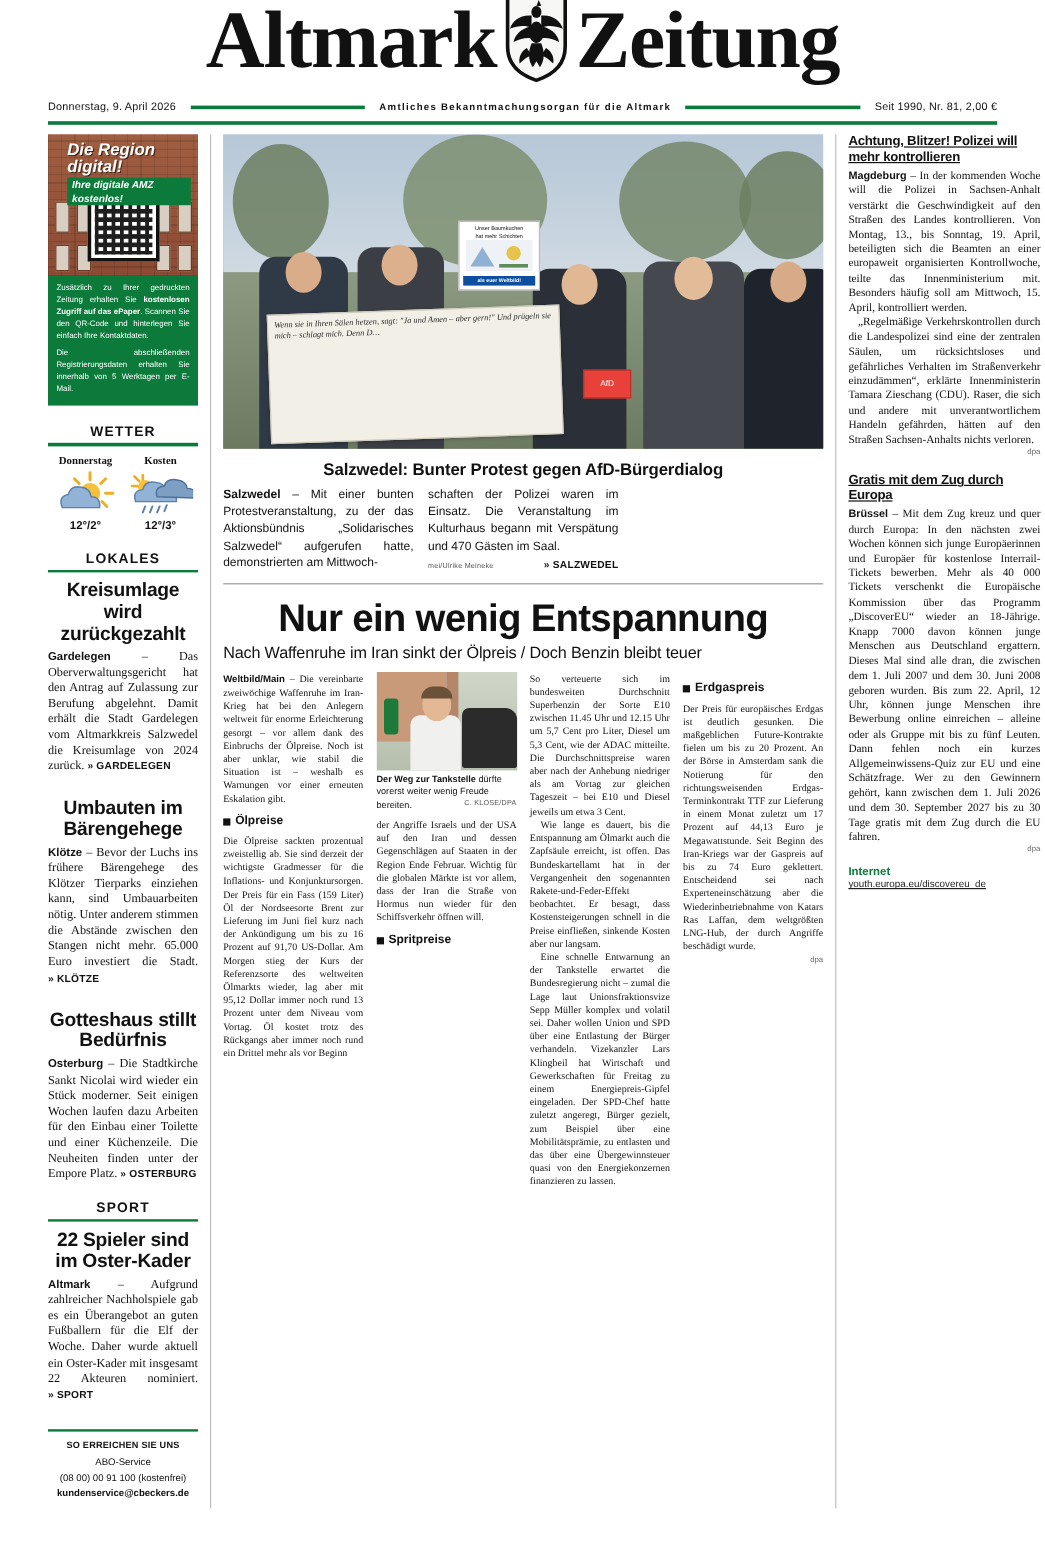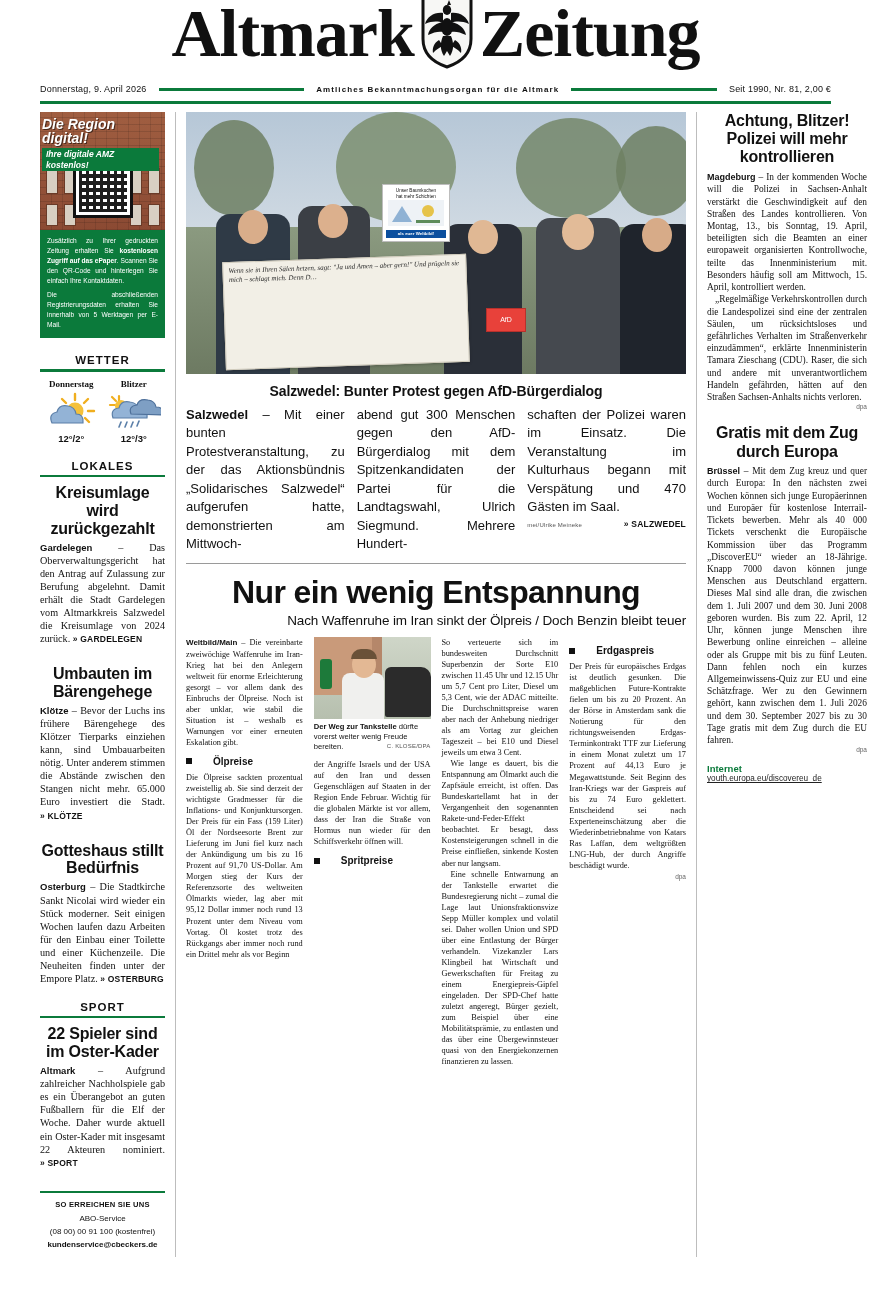--- a/index.html
+++ b/index.html
@@ -73,21 +73,21 @@
     position: absolute; inset: 0;
     background:
       repeating-linear-gradient(0deg, rgba(0,0,0,.12) 0 1px, transparent 1px 7px),
       repeating-linear-gradient(90deg, rgba(0,0,0,.1) 0 1px, transparent 1px 11px),
       linear-gradient(#a05e41, #8b4a33);
   }
   .promo-win {
     position: absolute; background: #d8cfc2; border: 1px solid #6a3a27;
   }
   .promo-band {
-    position: absolute; left: 0; right: 0; top: 0; padding: 5px 6px 6px 2px;
+    position: absolute; left: 0; right: 0; top: 0; padding: 5px 6px 6px 16px;
   }
   .promo-t1 {
     font-family: "Liberation Sans", sans-serif; font-weight: bold; font-style: italic;
     color: #fff; font-size: 14px; text-shadow: 1px 1px 0 rgba(0,0,0,.55); line-height: 1;
   }
   .promo-t2 {
     display: inline-block; margin-top: 3px;
     background: #0b7a3b; color: #fff;
     font-family: "Liberation Sans", sans-serif; font-weight: bold; font-style: italic;
     font-size: 8.5px; padding: 1px 4px; line-height: 1.25;
@@ -183,77 +183,77 @@
     font-family:"Liberation Sans",sans-serif; font-size:4.6px; text-align:center; line-height:1.3;
   }
   .lp-placard .pb { background:#0b4f9e; color:#fff; font-weight:bold; font-size:4.4px; padding:1px 0; margin-top:2px; }
 
   .cap-h {
     font-family: "Liberation Sans", sans-serif; font-weight: bold; font-size: 14px;
     text-align: center; margin: 9px 0 7px 0; letter-spacing: -.1px;
   }
   .cap-cols { display: grid; grid-template-columns: 1fr 1fr 1fr; gap: 12px; }
   .cap-txt {
-    font-family: "Liberation Sans", sans-serif; font-size: 13px; line-height: 1.42;
+    font-family: "Liberation Sans", sans-serif; font-size: 10px; line-height: 1.42;
     text-align: justify; hyphens: auto;
   }
   .cap-txt .loc { font-weight: bold; }
   .cap-credit {
     display:flex; justify-content:space-between; align-items:baseline; margin-top:2px;
   }
   .credit-small {
     font-family:"Liberation Sans",sans-serif; font-size:6px; color:#555; letter-spacing:.2px;
   }
   .thin-rule { height: 1px; background: #9a9a9a; margin: 9px 0 0 0; }
 
   
   .lead-h {
     font-family: "Liberation Sans", sans-serif; font-weight: bold; font-size: 32px;
     text-align: center; letter-spacing: -.6px; margin-top: 12px; line-height: 1.04;
   }
   .lead-sub {
     font-family: "Liberation Sans", sans-serif; font-size: 13.5px;
-    text-align: right; margin-top: 4px; letter-spacing: -.15px;
+    text-align: left; margin-top: 4px; letter-spacing: -.15px;
   }
   .story4 {
     display: grid; grid-template-columns: 1fr 1fr 1fr 1fr; gap: 11px;
     margin-top: 9px;
   }
   .bodytxt {
     font-family: "Liberation Serif", serif; font-size: 8.3px; line-height: 1.33;
     text-align: justify; hyphens: auto;
   }
   .bodytxt p { text-indent: 9px; }
   .bodytxt p.first { text-indent: 0; }
   .bodytxt .loc { font-family:"Liberation Sans",sans-serif; font-weight:bold; font-size:8px; }
   .subhead {
     font-family: "Liberation Sans", sans-serif; font-weight: bold; font-size: 10px;
-    margin: 7px 0 4px 0; display: flex; align-items: center; gap: 21px;
+    margin: 7px 0 4px 0; display: flex; align-items: center; gap: 4px;
   }
   .sq { width: 6px; height: 6px; background: #111; display: inline-block; }
   .dpa { font-family:"Liberation Sans",sans-serif; font-size:6.5px; color:#666; }
 
   .photo-mini {
     width: 100%; height: 82px; margin-bottom: 3px; overflow:hidden; position:relative;
     background: linear-gradient(#cfd6c8, #b6bfae);
   }
   .pm-bld { position:absolute; background:#c99a7a; }
   .pm-car { position:absolute; background:#2b2b2b; border-radius:6px 10px 2px 2px; }
   .pm-man-body { position:absolute; background:#f0f0ee; border-radius:8px 8px 0 0; }
   .pm-man-head { position:absolute; background:#e3b894; border-radius:50%; }
   .pm-nozzle { position:absolute; background:#1d7a3a; }
   .cap-mini {
     font-family: "Liberation Sans", sans-serif; font-size: 7.6px; line-height: 1.35;
   }
   .cap-mini b { font-weight: bold; }
 
   
   .r-h {
-    font-family: "Liberation Sans", sans-serif; font-weight: bold; font-size: 16px;
-    text-align: center; line-height: 1.14; margin-bottom: 4px; letter-spacing:-.2px;
+    font-family: "Liberation Sans", sans-serif; font-weight: bold; font-size: 11px;
+    line-height: 1.14; margin-bottom: 4px; letter-spacing:-.2px;text-decoration:underline;
   }
   .r-b {
     font-family: "Liberation Serif", serif; font-size: 9.4px; line-height: 1.3;
     text-align: justify; hyphens: auto;
   }
   .r-b p { text-indent: 8px; }
   .r-b p.first { text-indent: 0; }
   .r-b .loc { font-family:"Liberation Sans",sans-serif; font-weight:bold; font-size:9px; }
   .r-dpa { text-align: right; font-family:"Liberation Sans",sans-serif; font-size:6.5px; color:#666; }
   .internet-h {
@@ -340,21 +340,21 @@
                   <line x1="18" y1="7" x2="22" y2="11"></line>
                 <line x1="45" y1="30" x2="41" y2="26"></line>
               </g>
               <circle cx="31" cy="19" r="8.5" fill="#f5c13a"></circle>
               <path d="M8 31 q-4 -9 5 -11 q2 -8 11 -6 q7 1 8 8 q8 0 7 9 z" fill="#93b3d6" stroke="#5b7fa8" stroke-width="1.2"></path>
             </svg>
           </div>
           <div class="wx-temp">12°/2°</div>
         </div>
         <div class="wx">
-          <div class="wx-day">Blitzer</div>
+          <div class="wx-day">Kosten</div>
           <div class="wx-ico">
             <svg width="54" height="38" viewBox="0 0 54 38">
               <g stroke="#f0ae1e" stroke-width="2.2" stroke-linecap="round">
                 <line x1="12" y1="4" x2="12" y2="9"></line>
                   <line x1="3" y1="13" x2="8" y2="13"></line>
                 <line x1="5" y1="5" x2="9" y2="9"></line>
               </g>
               <circle cx="14" cy="14" r="6" fill="#f5c13a"></circle>
               <path d="M6 26 q-3 -9 6 -10 q2 -8 11 -6 q8 1 9 8 q9 0 8 8 z" fill="#93b3d6" stroke="#5b7fa8" stroke-width="1.2"></path>
               <path d="M24 22 q-3 -8 6 -9 q2 -7 11 -5 q7 1 8 7 q8 0 7 8 z" fill="#7e9fc4" stroke="#4e709a" stroke-width="1.2"></path>
@@ -452,21 +452,20 @@
           <svg width="32" height="14" viewBox="0 0 32 14">
               <rect width="32" height="14" fill="#e8413a"></rect>
               <text x="16" y="10" font-size="7" fill="#fff" text-anchor="middle" font-family="sans-serif">AfD</text>
             </svg>
         </div>
       </div>
 
       <div class="cap-h">Salzwedel: Bunter Protest gegen AfD-Bürgerdialog</div>
       <div class="cap-cols">
         <div class="cap-txt"><span class="loc">Salzwedel</span><span> – Mit einer bunten Protestveranstaltung, zu der das Aktionsbündnis „Solidarisches Salzwedel“ aufgerufen hatte, demonstrierten am Mittwoch-</span></div>
-        <div class="cap-txt">abend gut 300 Menschen gegen den AfD-Bürgerdialog mit dem Spitzenkandidaten der Partei für die Landtagswahl, Ulrich Siegmund. Mehrere Hundert-</div>
         <div>
           <div class="cap-txt">schaften der Polizei waren im Einsatz. Die Veranstaltung im Kulturhaus begann mit Verspätung und 470 Gästen im Saal.</div>
           <div class="cap-credit">
             <span class="credit-small">mei/Ulrike Meineke</span>
             <span class="ref">» SALZWEDEL</span>
           </div>
         </div>
       </div>
       <div class="thin-rule"></div>
 

